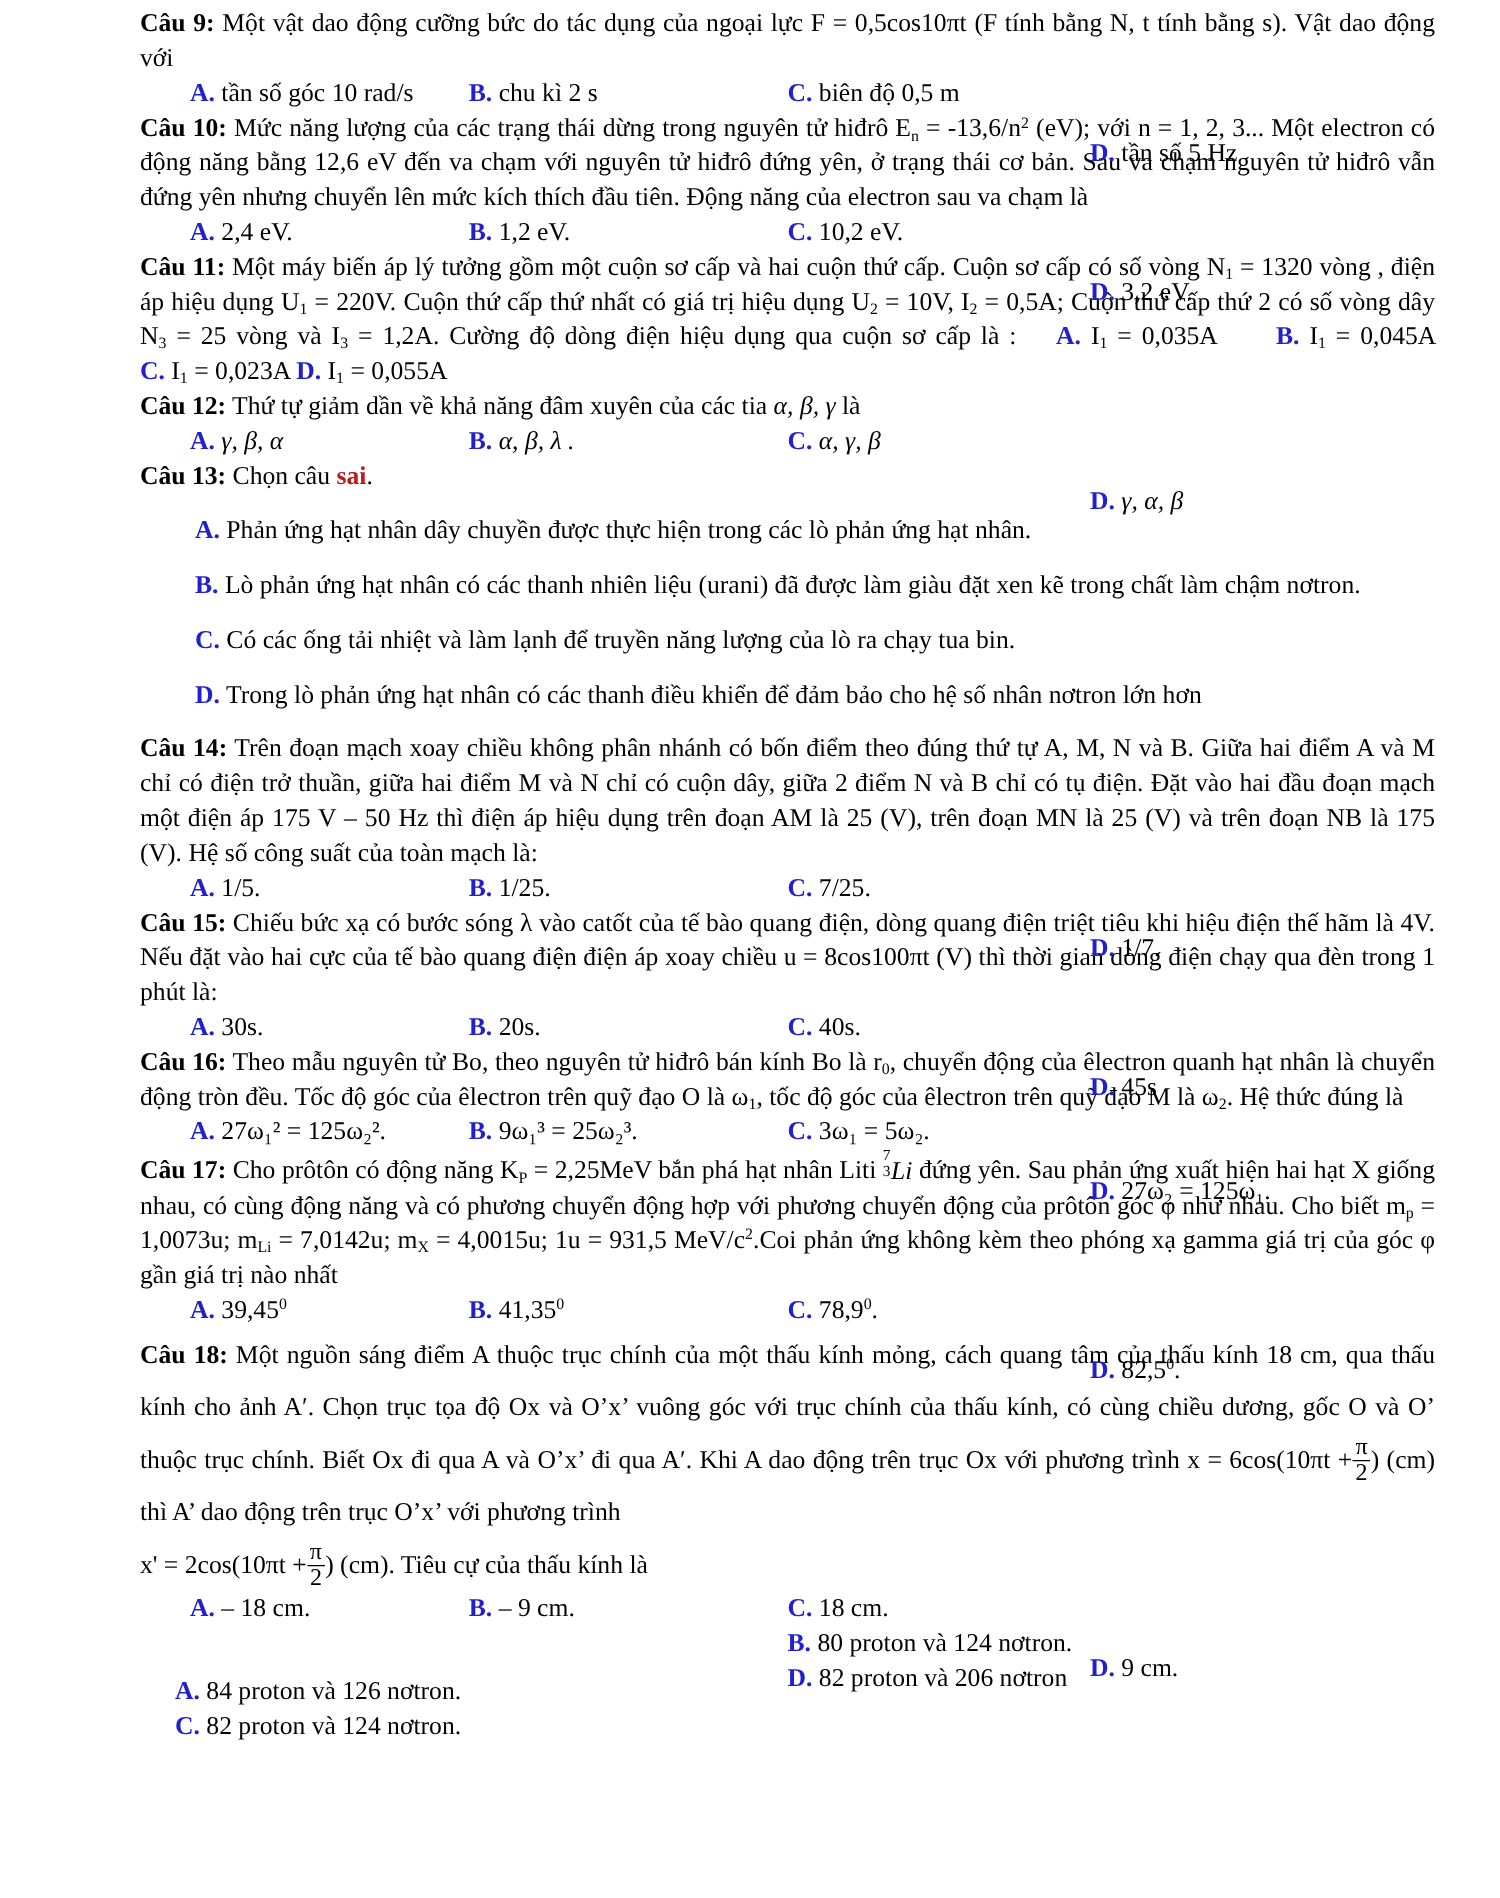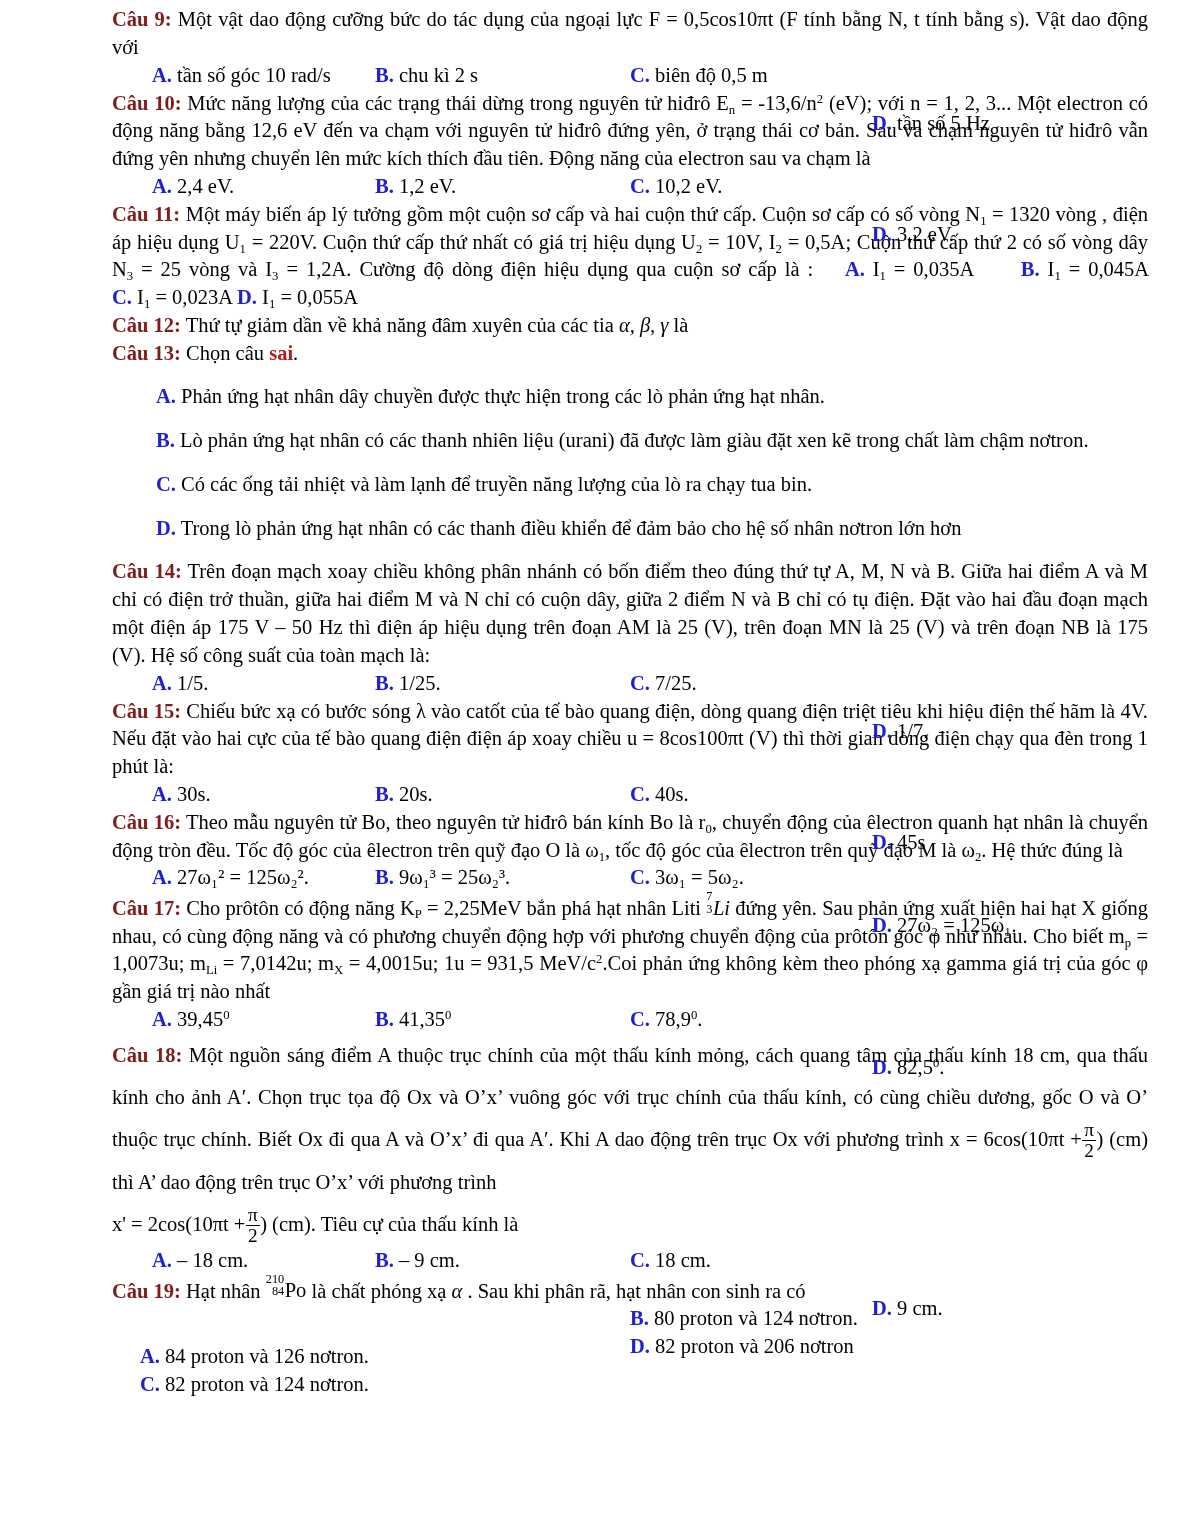--- a/index.html
+++ b/index.html
@@ -28,21 +28,21 @@
     top: 6px;
     width: 1036px;
   }
   .q {
     margin: 0 0 0 0;
     text-align: justify;
     text-justify: inter-word;
     line-height: 1.355;
   }
   .qlabel {
-    color: #7f1d1d;
+    color: #000000;
     font-weight: bold;
   }
   .opt-letter {
     color: #2020cf;
     font-weight: bold;
   }
   .bold-k { font-weight: bold; color: #b91c1c; }
   
   .opts {
     display: block;
@@ -156,20 +156,26 @@
       <span class="nowrapsp">&nbsp;&nbsp;&nbsp;<span class="opt-letter">A.</span> <span>I</span><sub>1</sub><span> = 0,035A</span></span>
       <span class="nowrapsp">&nbsp;&nbsp;&nbsp;&nbsp;&nbsp;<span class="opt-letter">B.</span> <span>I</span><sub>1</sub><span> = 0,045A</span></span>
       <span class="nowrapsp"> <span class="opt-letter">C.</span> <span>I</span><sub>1</sub><span> = 0,023A</span></span>
       <span class="nowrapsp"> <span class="opt-letter">D.</span> <span>I</span><sub>1</sub><span> = 0,055A</span></span>
     </div>
 
     <div class="q">
       <span class="qlabel">Câu 12:</span>
       <span>Thứ tự giảm dần về khả năng đâm xuyên của các tia </span><span class="grk">α, β, γ</span><span>  là</span>
     </div>
+    <div class="opts">
+      <span class="o o1"><span class="opt-letter">A.</span> <span class="grk">γ, β, α</span></span>
+      <span class="o o2"><span class="opt-letter">B.</span> <span class="grk">α, β, λ .</span></span>
+      <span class="o o3"><span class="opt-letter">C.</span> <span class="grk">α, γ, β</span></span>
+      <span class="o o4"><span class="opt-letter">D.</span> <span class="grk">γ, α, β</span></span>
+    </div>
 
     <div class="q">
       <span class="qlabel">Câu 13:</span>
       <span>Chọn câu </span><span class="bold-k">sai</span><span>.</span>
     </div>
     <div class="ansline">
       <span class="ind"></span><span class="opt-letter">A.</span> <span>Phản ứng hạt nhân dây chuyền được thực hiện trong các lò phản ứng hạt nhân.</span>
     </div>
     <div class="ansline">
       <span class="ind"></span><span class="opt-letter">B.</span> <span>Lò phản ứng hạt nhân có các thanh nhiên liệu (urani) đã được làm giàu đặt xen kẽ trong chất làm chậm nơtron.</span>
@@ -232,24 +238,20 @@
     <div class="q mathline">
       <span class="nowrapsp"><span>x' = 2cos(10πt +</span><span class="frac"><span class="num">π</span><span class="den">2</span></span><span>) (cm). Tiêu cự của thấu kính là</span></span>
     </div>
     <div class="opts">
       <span class="o o1"><span class="opt-letter">A.</span> <span>– 18 cm.</span></span>
       <span class="o o2"><span class="opt-letter">B.</span> <span>– 9 cm.</span></span>
       <span class="o o3"><span class="opt-letter">C.</span> <span>18 cm.</span></span>
       <span class="o o4"><span class="opt-letter">D.</span> <span>9 cm.</span></span>
     </div>
 
-    <div class="q">
-      <span class="qlabel">Câu 19:</span>
-      <span>Hạt nhân </span><span class="nowrapsp"><span class="iso"><span class="a">210</span><span class="z">84</span></span><span>Po</span></span><span> là chất phóng xạ </span><span class="grk">α</span><span> . Sau khi phân rã, hạt nhân con sinh ra có</span>
-    </div>
     <div class="opts opts2">
       <span class="o t1"><span class="opt-letter">A.</span> <span>84 proton và 126 nơtron.</span></span>
       <span class="o t2"><span class="opt-letter">B.</span> <span>80 proton và 124 nơtron.</span></span>
     </div>
     <div class="opts opts2">
       <span class="o t1"><span class="opt-letter">C.</span> <span>82 proton và 124 nơtron.</span></span>
       <span class="o t2"><span class="opt-letter">D.</span> <span>82 proton và 206 nơtron</span></span>
     </div>
 
   </div>

